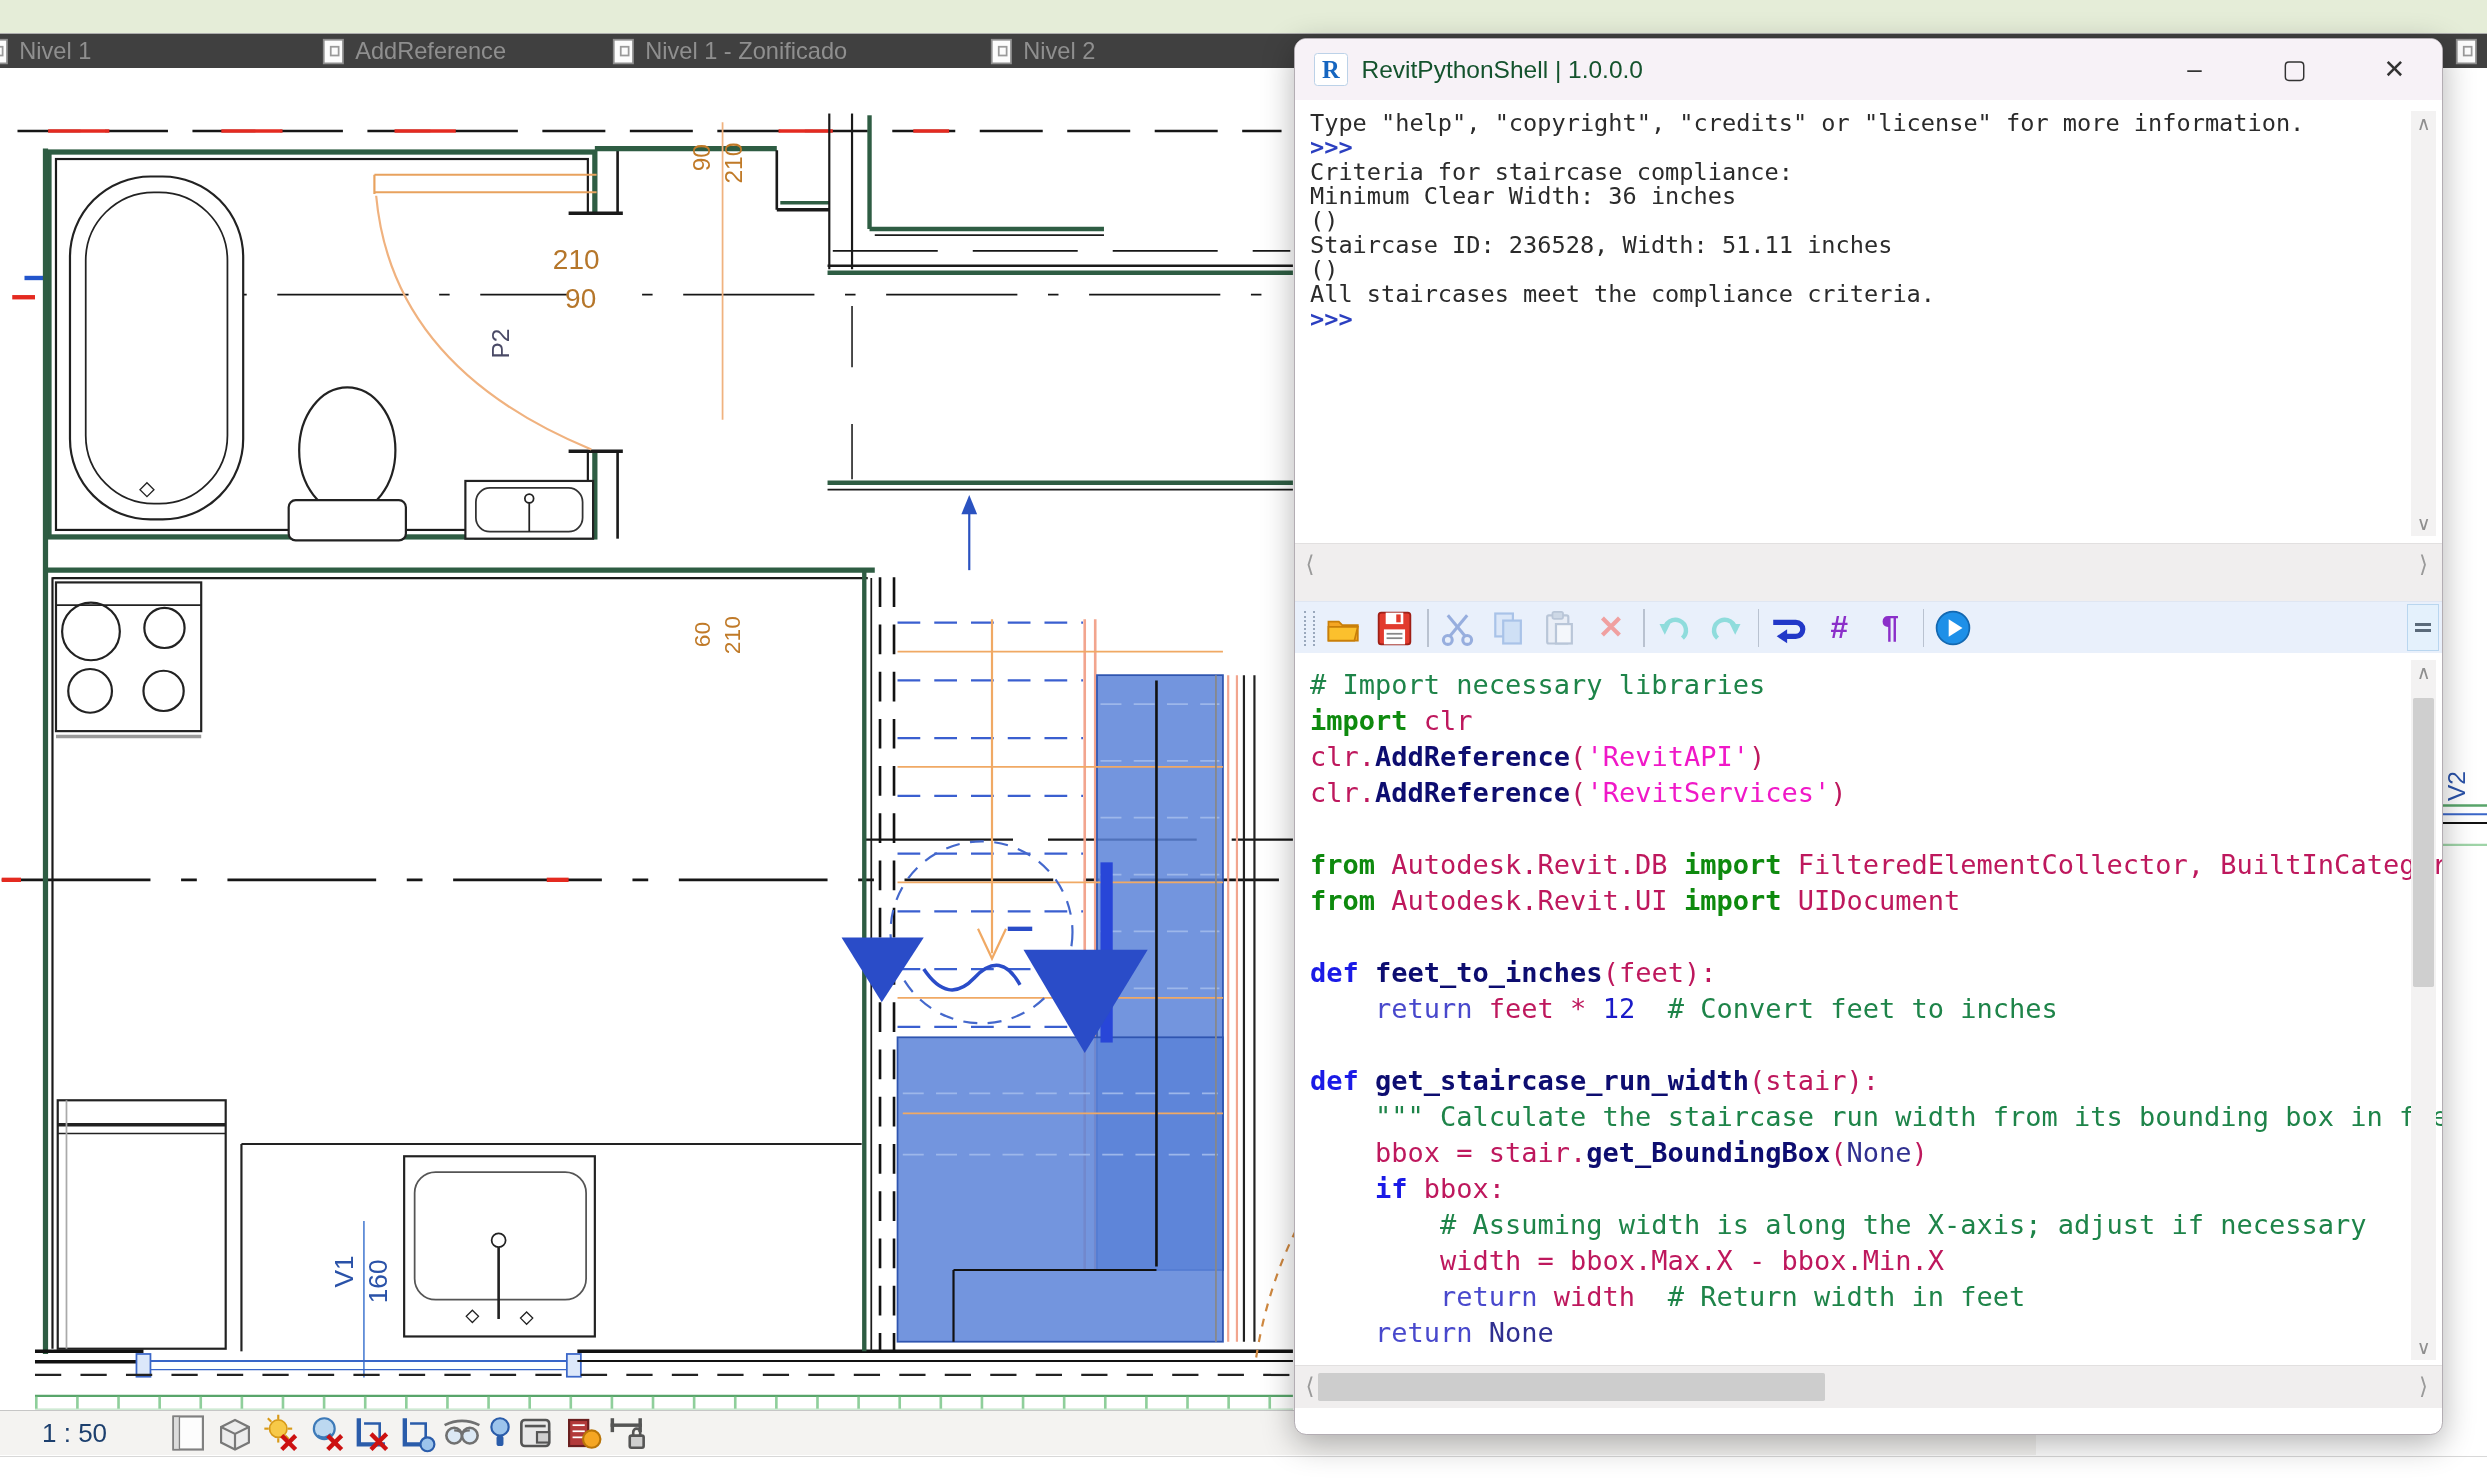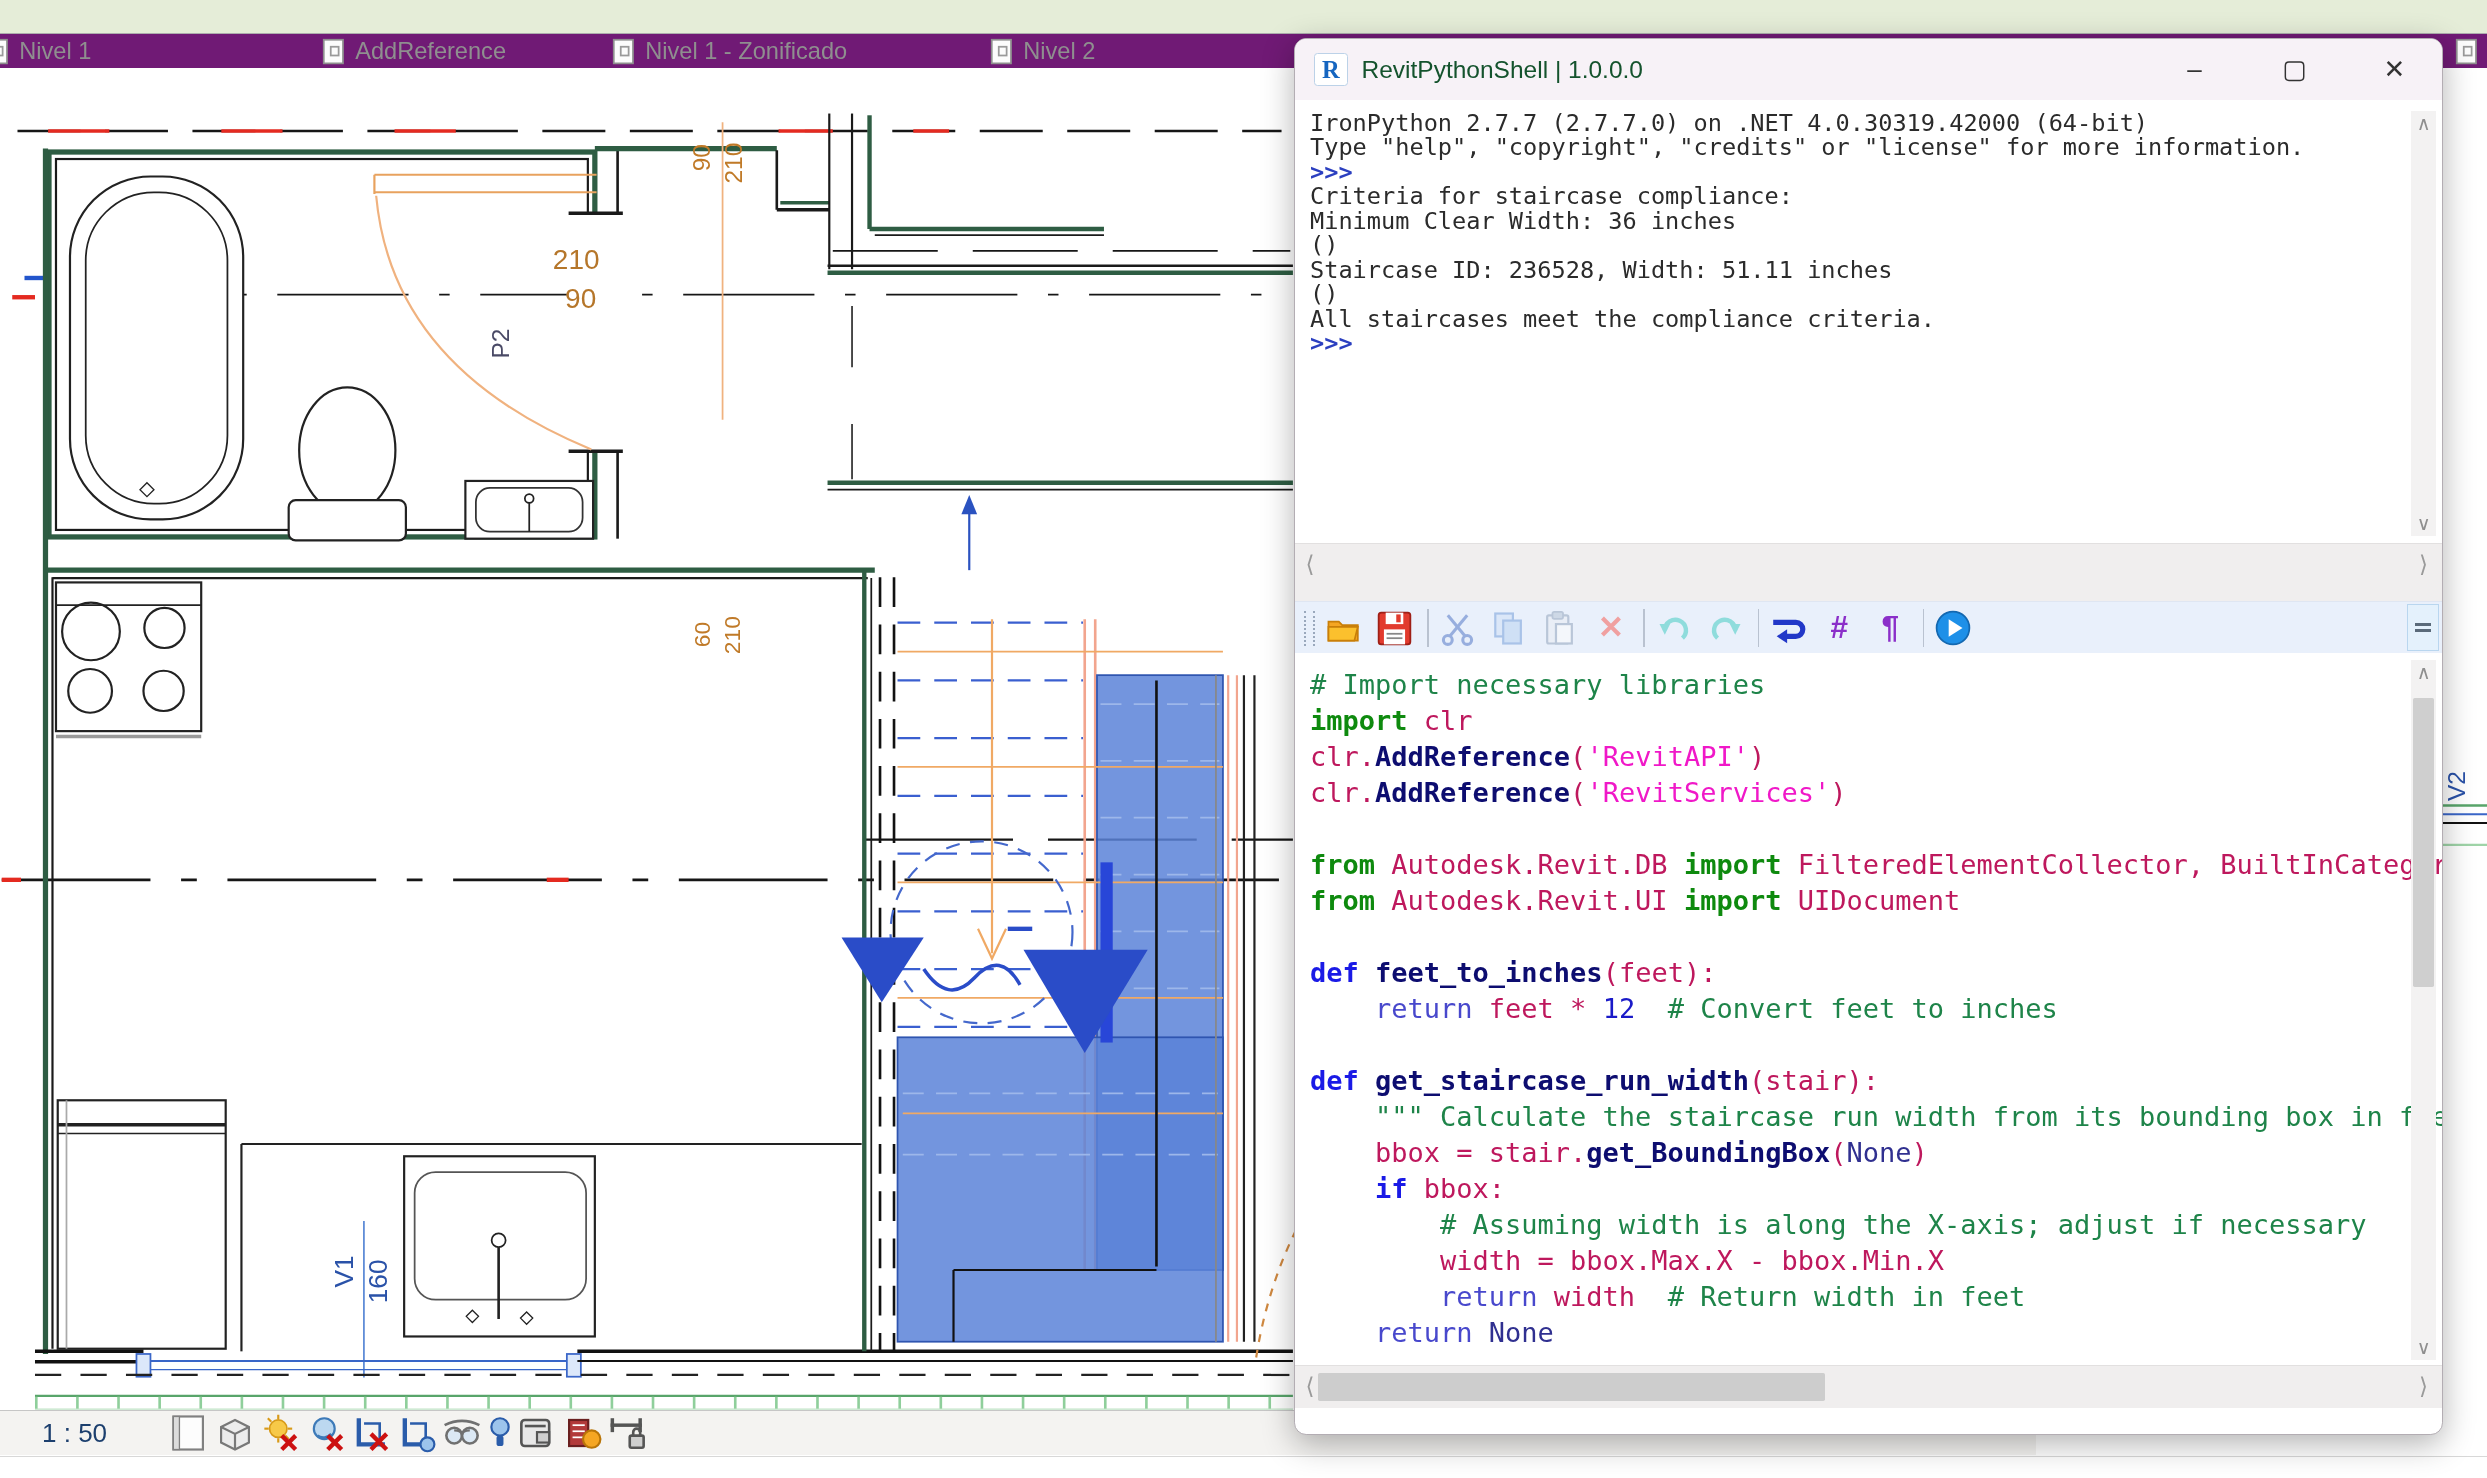--- a/index.html
+++ b/index.html
@@ -1,19 +1,19 @@
 <!DOCTYPE html>
 <html style="font-size:14px"><head>
 <meta charset="utf-8">
 <style>
   html,body{margin:0;padding:0;width:2487px;height:1478px;overflow:hidden;
     font-family:"Liberation Sans",sans-serif;background:#fff;position:relative}
   
   .top-strip{position:absolute;left:0;top:0;width:2487px;height:33px;background:#e5edd8}
-  .tab-bar{position:absolute;left:0;top:33px;width:2487px;height:35px;background:#701a75;border-top:0.9px solid #adadad}
+  .tab-bar{position:absolute;left:0;top:33px;width:2487px;height:35px;background:#404040;border-top:0.9px solid #adadad}
   .tab{position:absolute;top:0;height:35px;display:flex;align-items:center;gap:8.7px;color:#8f8f8f;font-size:23.6px;white-space:nowrap}
   .tab-icon{width:24.5px;height:28px;flex:0 0 auto}
   
   .canvas{position:absolute;left:0;top:68px;width:2487px;height:1342px;background:#fff}
   .canvas svg{position:absolute;left:0;top:0}
   .plan-label{font-family:"Liberation Sans",sans-serif}
   
   .view-bar{position:absolute;left:0;top:1410px;width:2036px;height:44px;background:#f4f3f1;border-top:1.7px solid #c6c6c6;display:flex;align-items:center}
   .scale-label{color:#1c3f6e;font-size:26px;margin-left:42px;margin-right:61px}
   .vc-icon{width:42px;height:40px;margin-right:3.5px;flex:0 0 auto}
@@ -389,21 +389,20 @@
     <div class="app-icon">R</div>
     <div class="title-text">RevitPythonShell | 1.0.0.0</div>
     <div class="win-controls">
       <div class="win-btn">–</div>
       <div class="win-btn">▢</div>
       <div class="win-btn">✕</div>
     </div>
   </div>
 
   <div class="console">
-      <div class="console-line">IronPython 2.7.7 (2.7.7.0) on .NET 4.0.30319.42000 (64-bit)</div>
       <div class="console-line">Type "help", "copyright", "credits" or "license" for more information.</div>
       <div class="console-line prompt">&gt;&gt;&gt;</div>
       <div class="console-line">Criteria for staircase compliance:</div>
       <div class="console-line">Minimum Clear Width: 36 inches</div>
       <div class="console-line">()</div>
       <div class="console-line">Staircase ID: 236528, Width: 51.11 inches</div>
       <div class="console-line">()</div>
       <div class="console-line">All staircases meet the compliance criteria.</div>
       <div class="console-line prompt">&gt;&gt;&gt;</div>
     </div>

